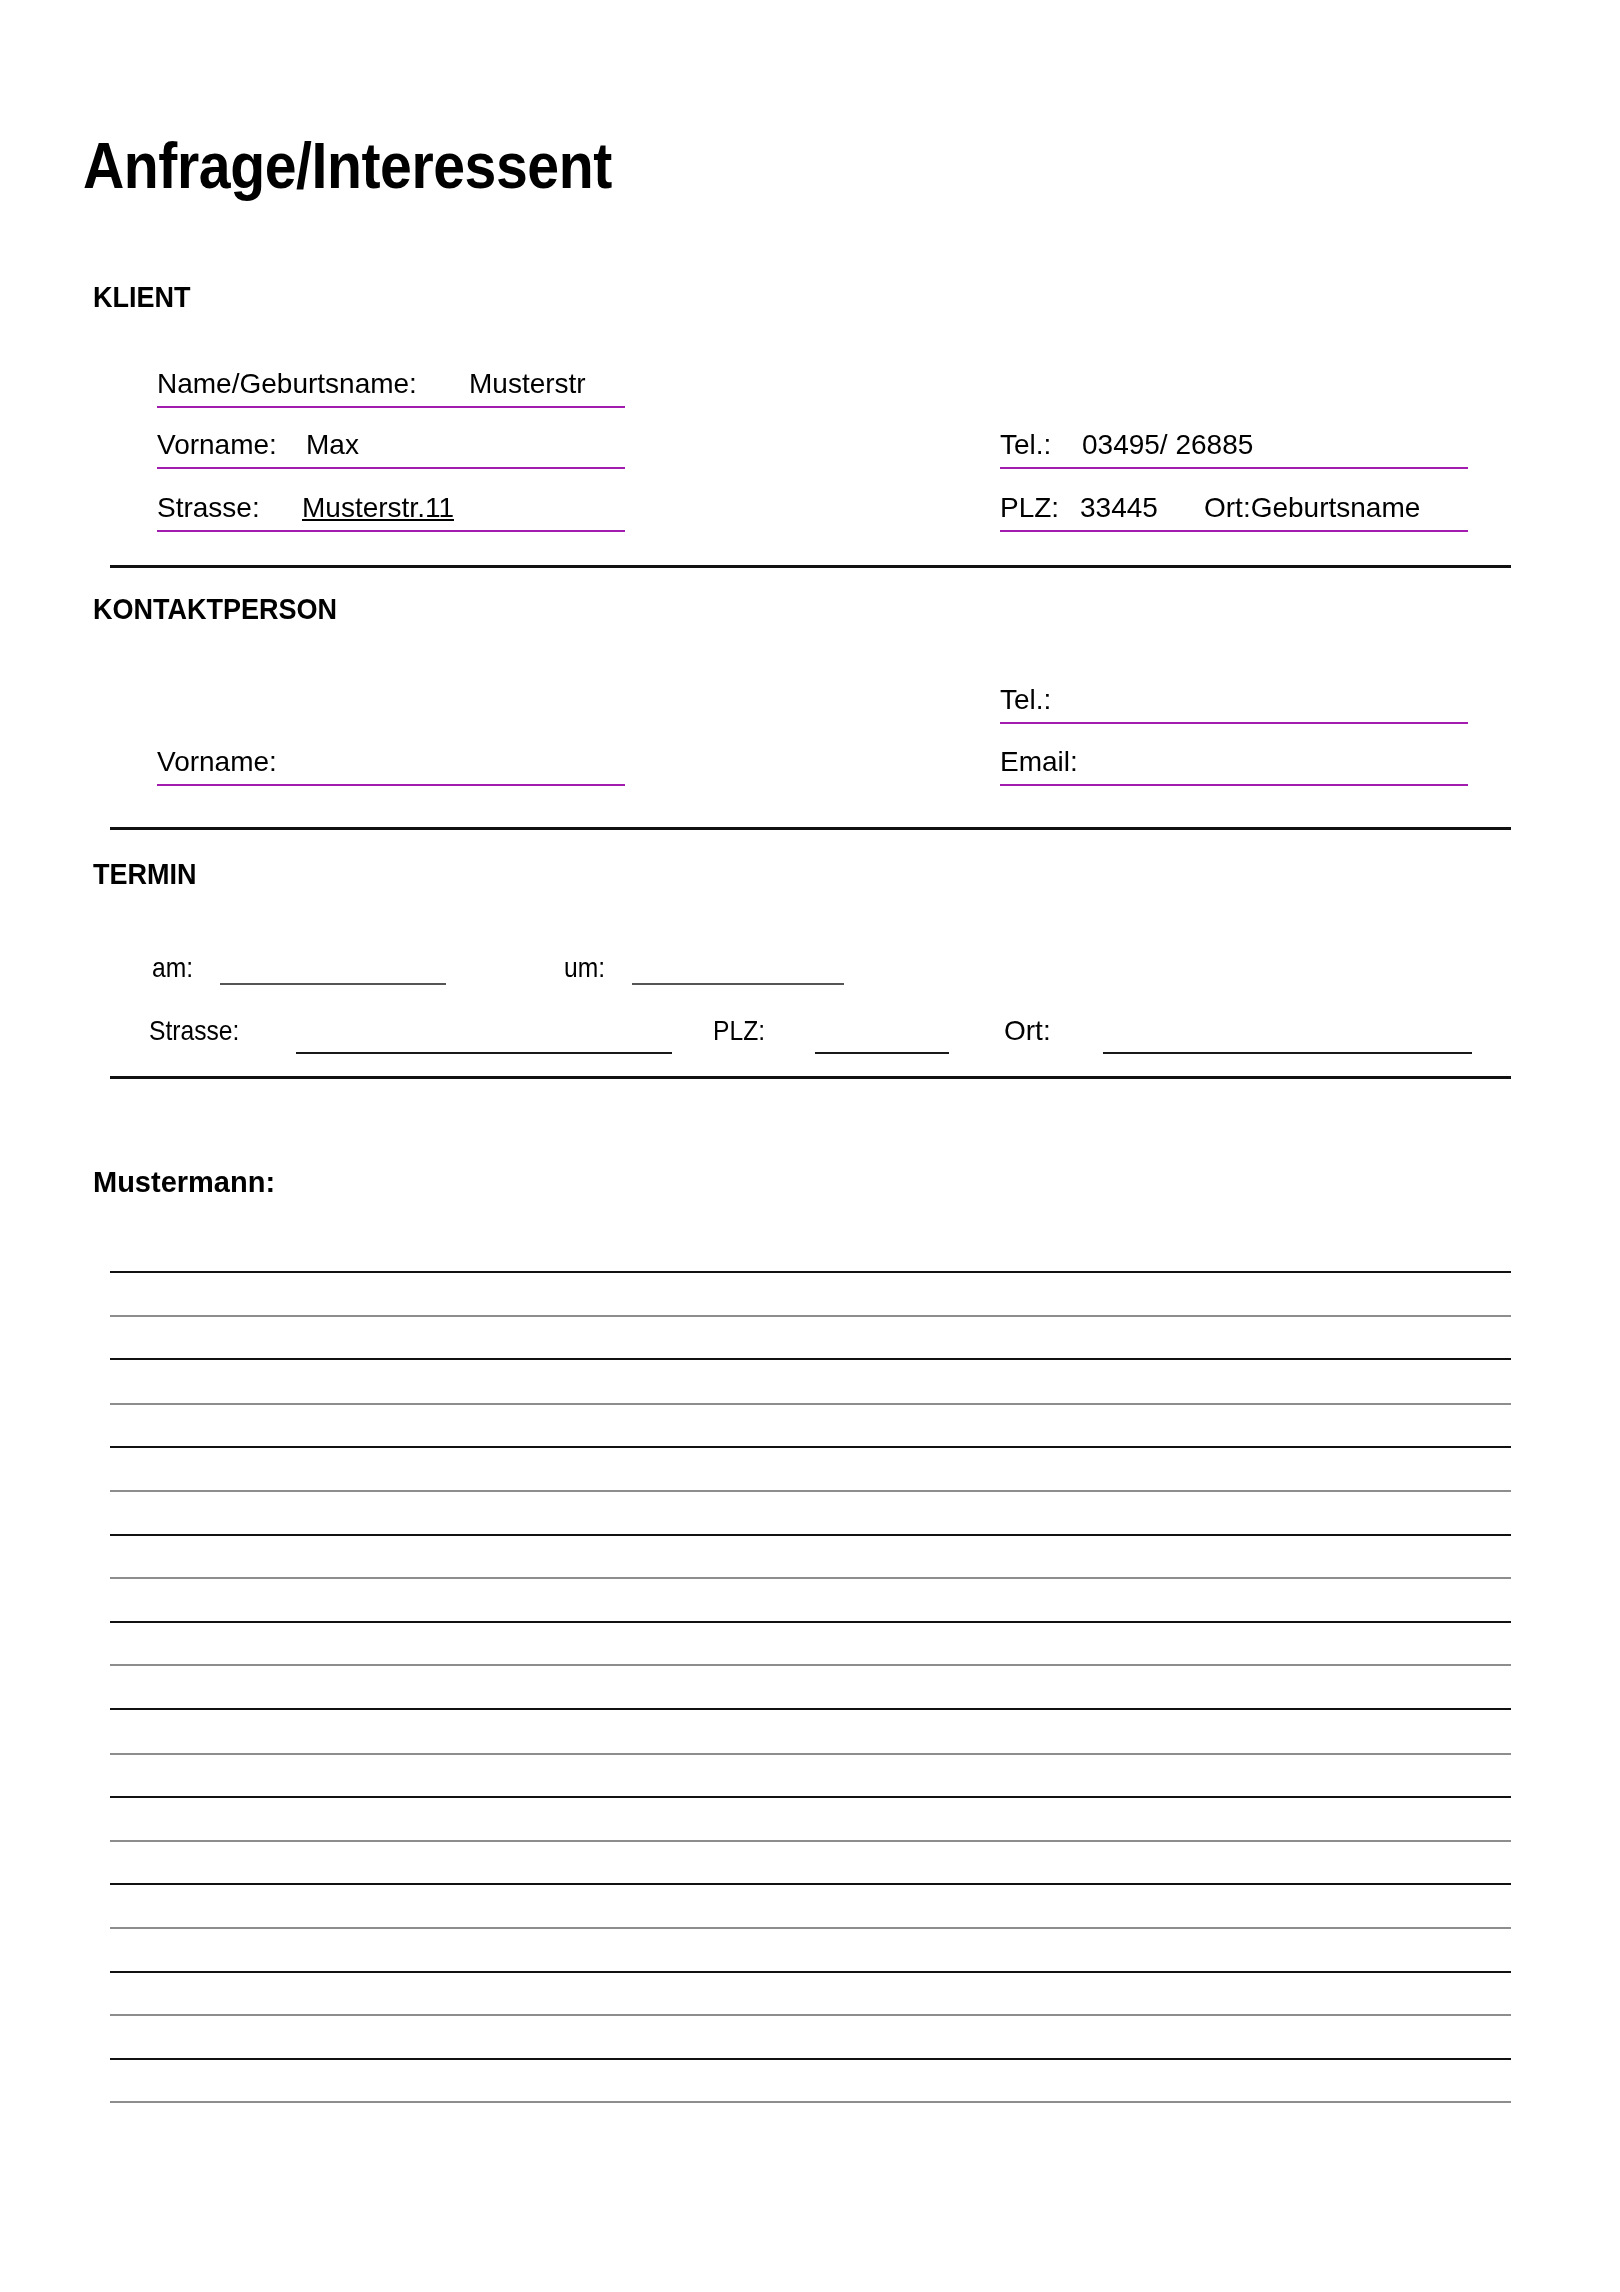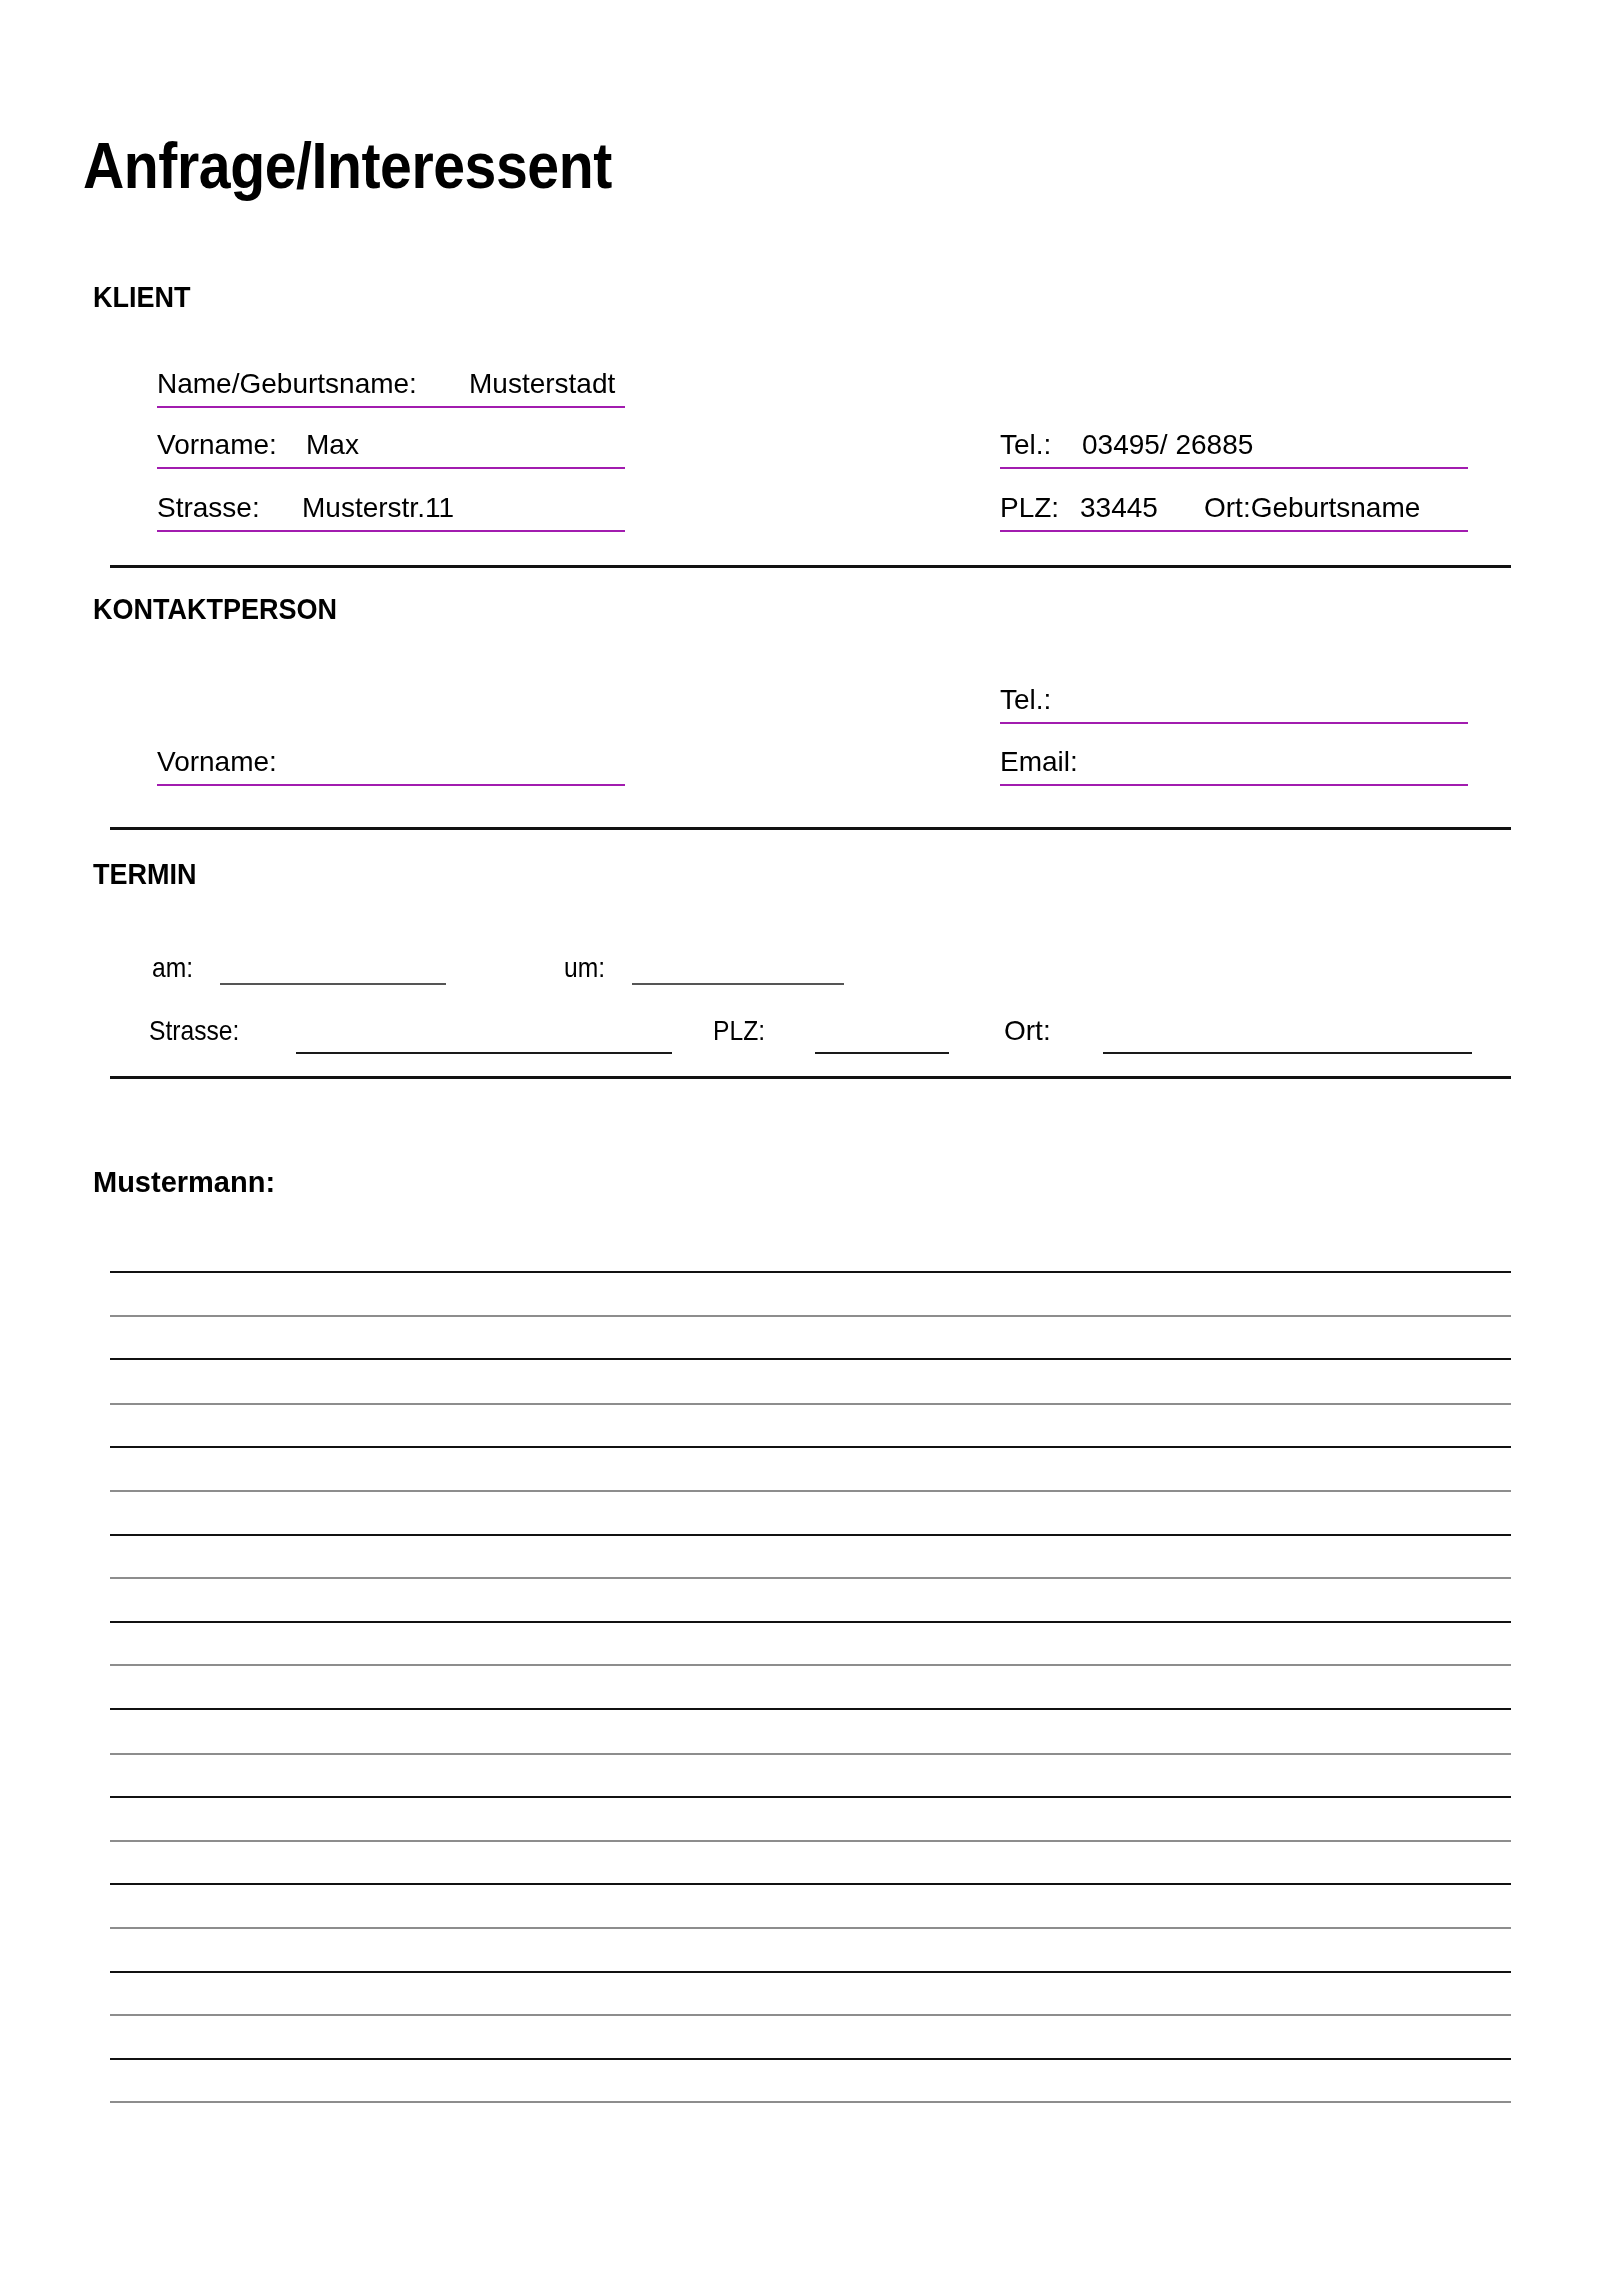--- a/index.html
+++ b/index.html
@@ -123,31 +123,31 @@
 <body>
 
 <div id="page">
 
   <div class="doc-title">Anfrage/Interessent</div>
 
   <div class="section-heading" style="left:93px; top:280px;">KLIENT</div>
 
   <div class="field" style="left:157px; top:363px; width:468px;">
     <span class="f-label">Name/Geburtsname:</span>
-    <span class="f-value" style="left:312px;">Musterstadt</span>
+    <span class="f-value" style="left:312px;">Musterstr</span>
   </div>
 
   <div class="field" style="left:157px; top:424px; width:468px;">
     <span class="f-label">Vorname:</span>
     <span class="f-value" style="left:149px;">Max</span>
   </div>
 
   <div class="field" style="left:157px; top:487px; width:468px;">
     <span class="f-label">Strasse:</span>
-    <span class="f-value" style="left:145px;">Musterstr.11</span>
+    <span class="f-value" style="left:145px;text-decoration:underline;">Musterstr.11</span>
   </div>
 
 
   <div class="field" style="left:1000px; top:424px; width:468px;">
     <span class="f-label">Tel.:</span>
     <span class="f-value" style="left:82px;">03495/ 26885</span>
   </div>
 
   <div class="field" style="left:1000px; top:487px; width:468px;">
     <span class="f-label">PLZ:</span>

